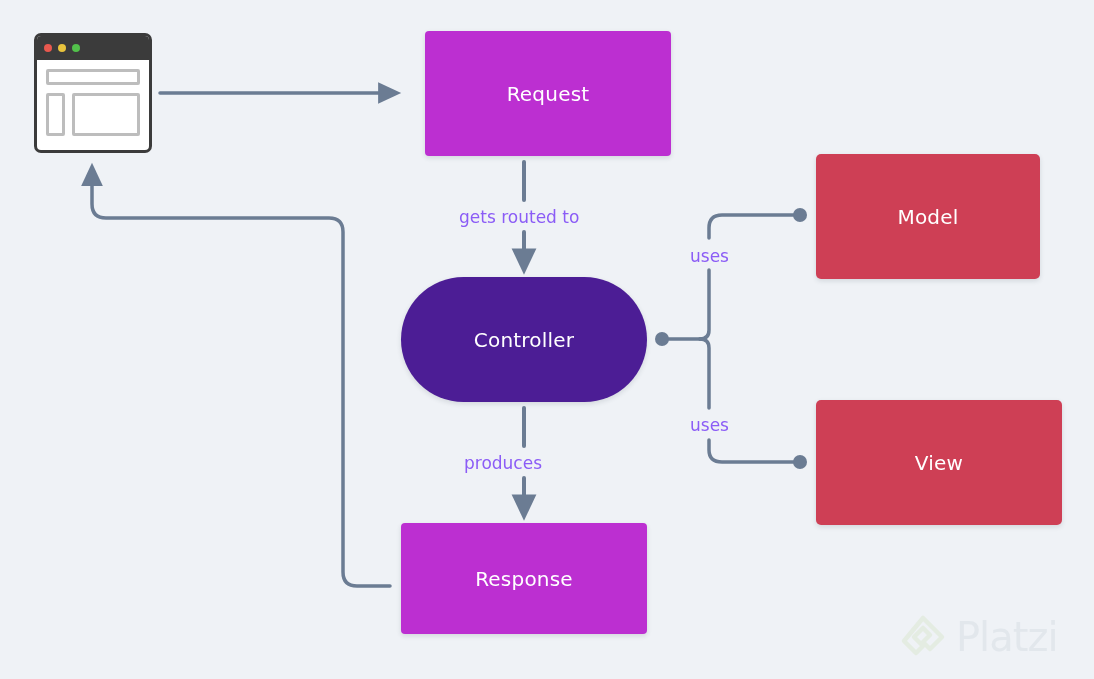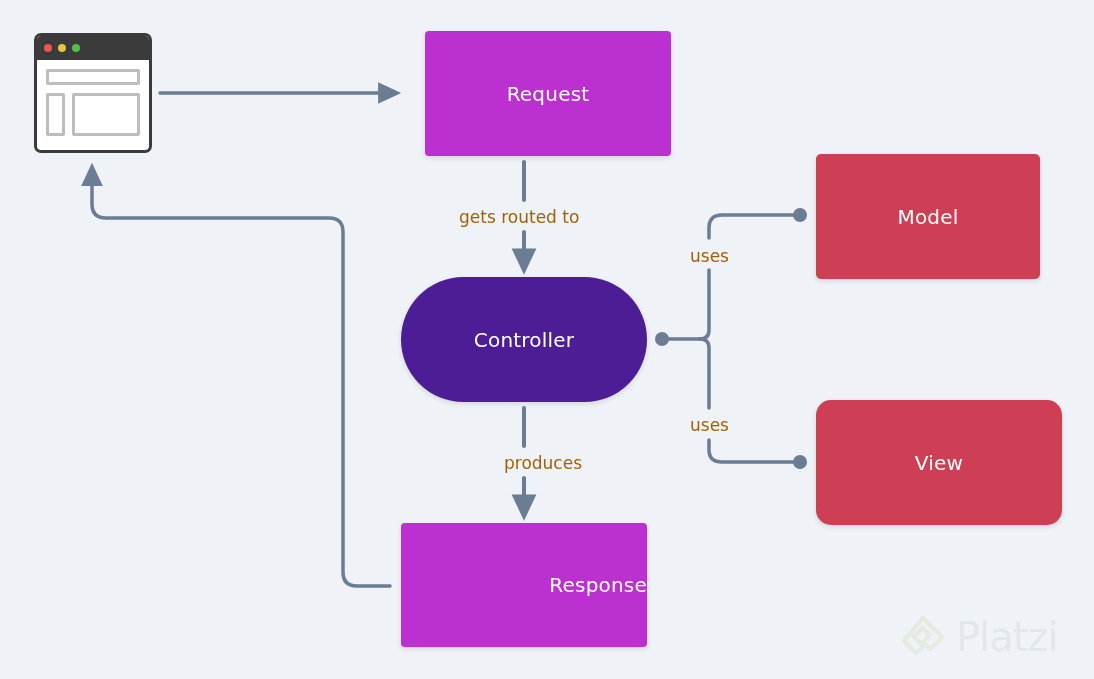--- a/index.html
+++ b/index.html
@@ -50,36 +50,35 @@
     margin-left: 24px;
   }
   .node-controller {
     left: 401px; top: 277px;
     width: 246px; height: 125px;
     background: #4c1d95;
     border-radius: 63px;
   }
   .node-response {
     left: 401px; top: 523px;
-    width: 246px; height: 124px;
+    width: 246px; height: 111px;
     background: #bc2fd1;
     border-radius: 4px;
-    justify-content: flex-end;
   }
   .node-model {
     left: 816px; top: 154px;
     width: 224px; height: 125px;
     background: #ce3f55;
     border-radius: 5px;
   }
   .node-view {
     left: 816px; top: 400px;
     width: 246px; height: 125px;
     background: #ce3f55;
-    border-radius: 15px;
+    border-radius: 5px;
   }
 
   
   .browser-icon {
     position: absolute;
     left: 34px; top: 33px;
     width: 118px; height: 120px;
     background: #ffffff;
     border: 3px solid #3b3b3b;
     border-radius: 7px;
@@ -129,27 +128,27 @@
     flex: 1;
     border: 3px solid #bdbdbd;
     border-radius: 2px;
     box-sizing: border-box;
   }
 
   
   .edge-label {
     position: absolute;
     font-size: 17px;
-    color: #a16207;
+    color: #8b5cf6;
     white-space: nowrap;
     background: #eff2f6;
     padding: 1px 6px;
   }
   .lbl-routed { left: 453px; top: 206px; }
-  .lbl-produces { left: 498px; top: 452px; }
+  .lbl-produces { left: 458px; top: 452px; }
   .lbl-uses-top { left: 684px; top: 245px; }
   .lbl-uses-bottom { left: 684px; top: 414px; }
 
   
   .platzi {
     position: absolute;
     left: 900px; top: 612px;
     width: 182px; height: 50px;
     display: flex;
     align-items: center;

